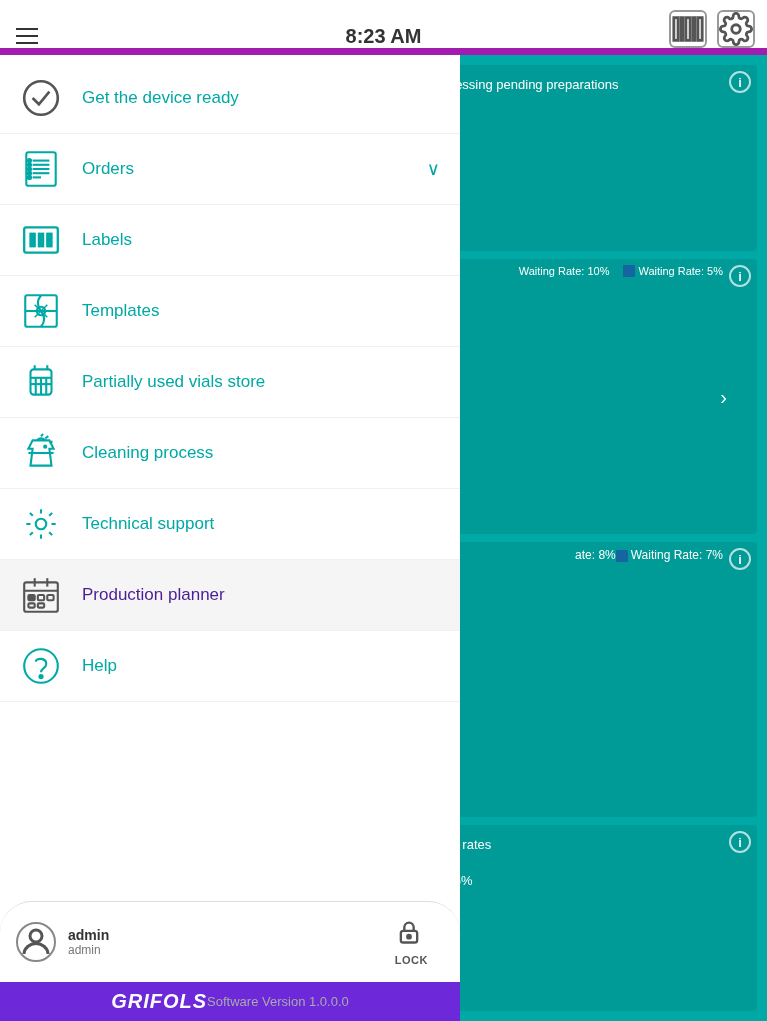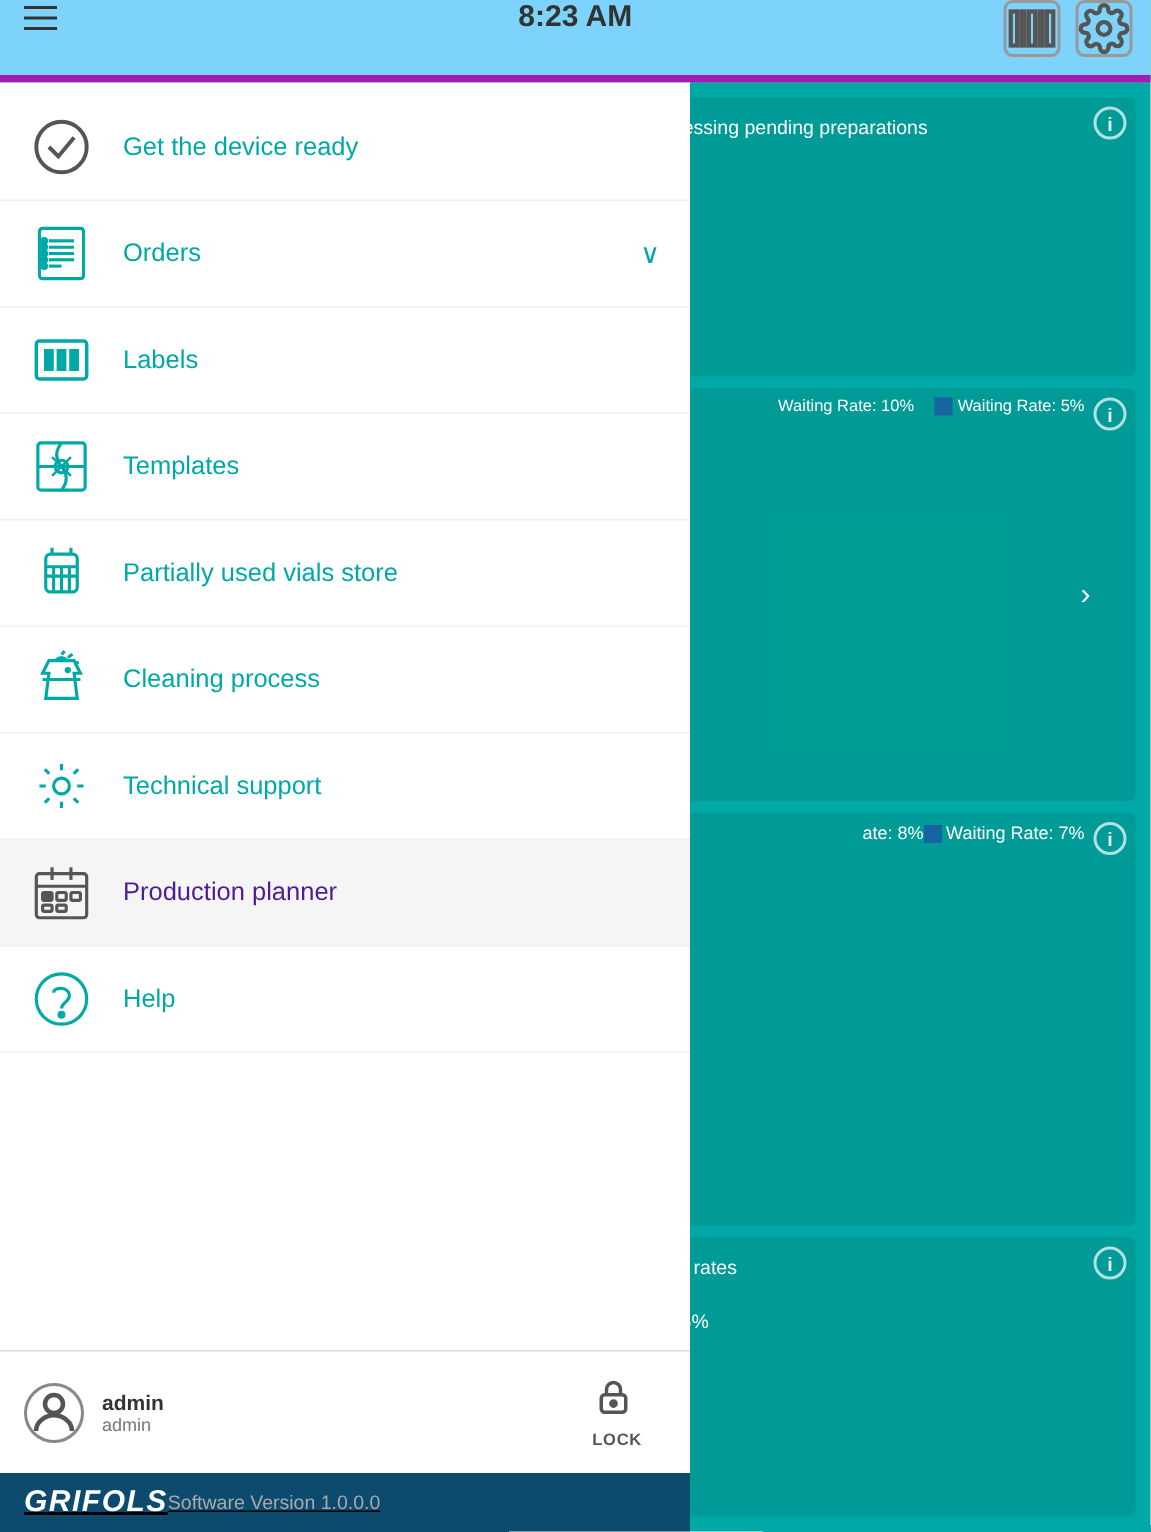--- a/index.html
+++ b/index.html
@@ -10,27 +10,27 @@
       overflow: hidden;
       position: relative;
       background: #00a9a5;
     }
 
     
     .top-bar {
       position: absolute;
       top: 0; left: 0; right: 0;
       height: 55px;
-      background: #7dd3fc;
-      display: flex;
-      align-items: flex-start;
+      background: #ffffff;
+      display: flex;
+      align-items: flex-end;
       justify-content: space-between;
       padding: 0 12px;
       z-index: 10;
-      border-bottom: 5px solid #a21caf;
+      border-bottom: 7px solid #a21caf;
     }
 
     .hamburger-icon {
       display: flex;
       flex-direction: column;
       gap: 5px;
       cursor: pointer;
       padding: 4px;
     }
     .hamburger-icon span {
@@ -134,20 +134,21 @@
       z-index: 25;
       background: white;
     }
 
     .bottom-user-bar {
       display: flex;
       align-items: center;
       gap: 12px;
       padding: 10px 16px;
       border-top: 1px solid #ddd;
+      border-radius: 32px;
     }
 
     .avatar-circle {
       width: 40px;
       height: 40px;
       border-radius: 50%;
       border: 2px solid #888;
       display: flex;
       align-items: center;
       justify-content: center;
@@ -186,26 +187,25 @@
     }
 
     .bottom-action-btn .action-label {
       font-size: 11px;
       font-weight: bold;
       color: #555;
       letter-spacing: 0.5px;
     }
 
     .brand-footer {
-      background: #0c4a6e;
+      background: #6d28d9;
       padding: 8px 16px;
       display: flex;
       align-items: center;
-      justify-content: flex-start;
-      text-decoration: underline;
+      justify-content: center;
     }
 
     .brand-name {
       font-size: 20px;
       font-weight: bold;
       color: white;
       font-style: italic;
       letter-spacing: 1px;
     }
 

